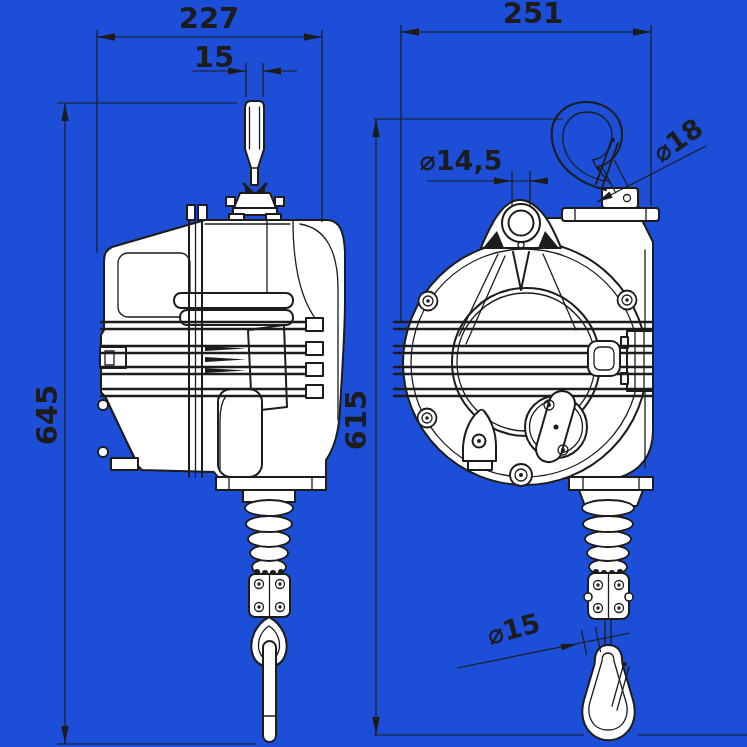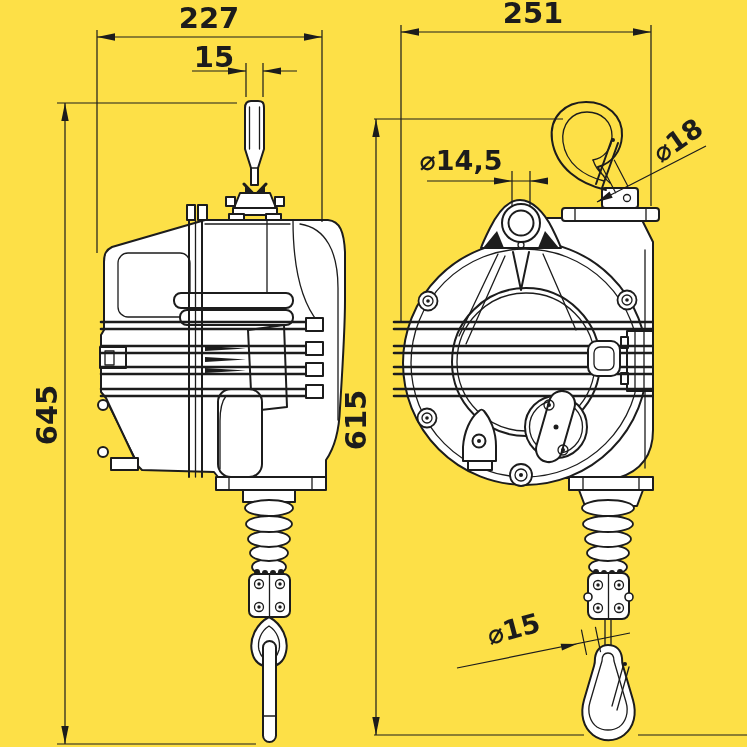--- a/index.html
+++ b/index.html
@@ -1,16 +1,16 @@
 <!DOCTYPE html>
 <html><head>
 <meta charset="utf-8">
 <style>
   html,body{margin:0;padding:0;background:#fff;}
-  #stage{position:relative;width:747px;height:747px;background:#fde047;overflow:hidden;}
+  #stage{position:relative;width:747px;height:747px;background:#1d4ed8;overflow:hidden;}
   svg{display:block;}
   .o{fill:none;stroke:#1c1c1c;stroke-width:2;stroke-linejoin:round;stroke-linecap:round;}
   .w{fill:#ffffff;stroke:#1c1c1c;stroke-width:2;stroke-linejoin:round;}
   .w2{fill:#ffffff;stroke:#1c1c1c;stroke-width:1.8;}
   .wn{fill:#ffffff;stroke:#1c1c1c;stroke-width:1.6;}
   .t{fill:none;stroke:#1c1c1c;stroke-width:1.3;stroke-linejoin:round;stroke-linecap:round;}
   .b{fill:none;stroke:#1c1c1c;stroke-width:2.6;stroke-linecap:round;}
   .x{fill:none;stroke:#1c1c1c;stroke-width:3;stroke-linecap:round;}
   .d{fill:#1c1c1c;stroke:none;}
   .dim{fill:none;stroke:#1c1c1c;stroke-width:1.2;}

